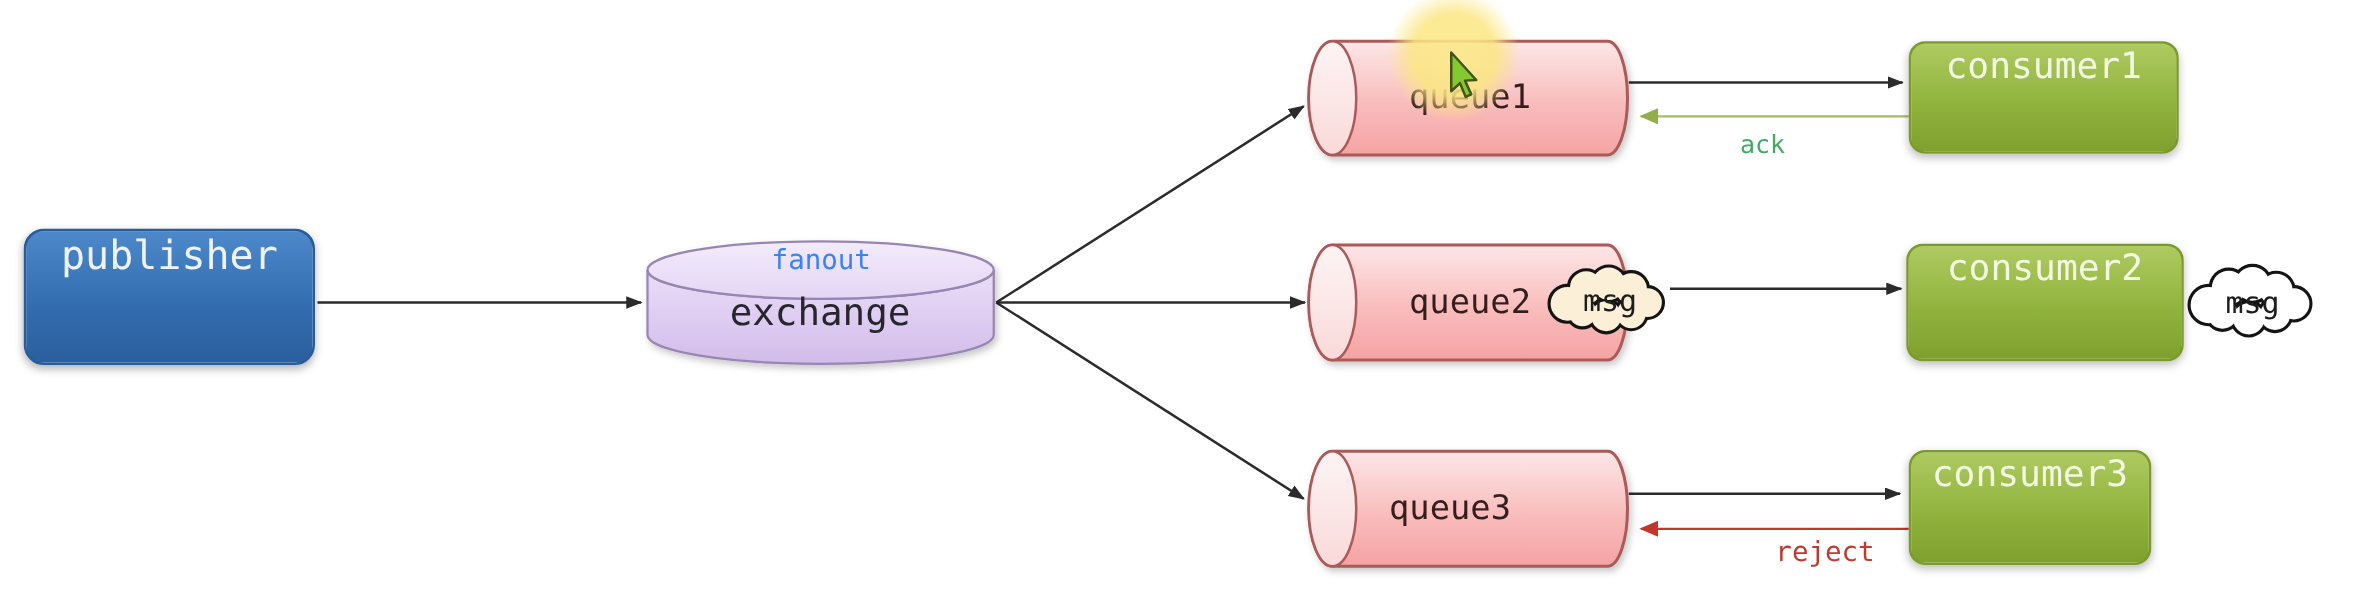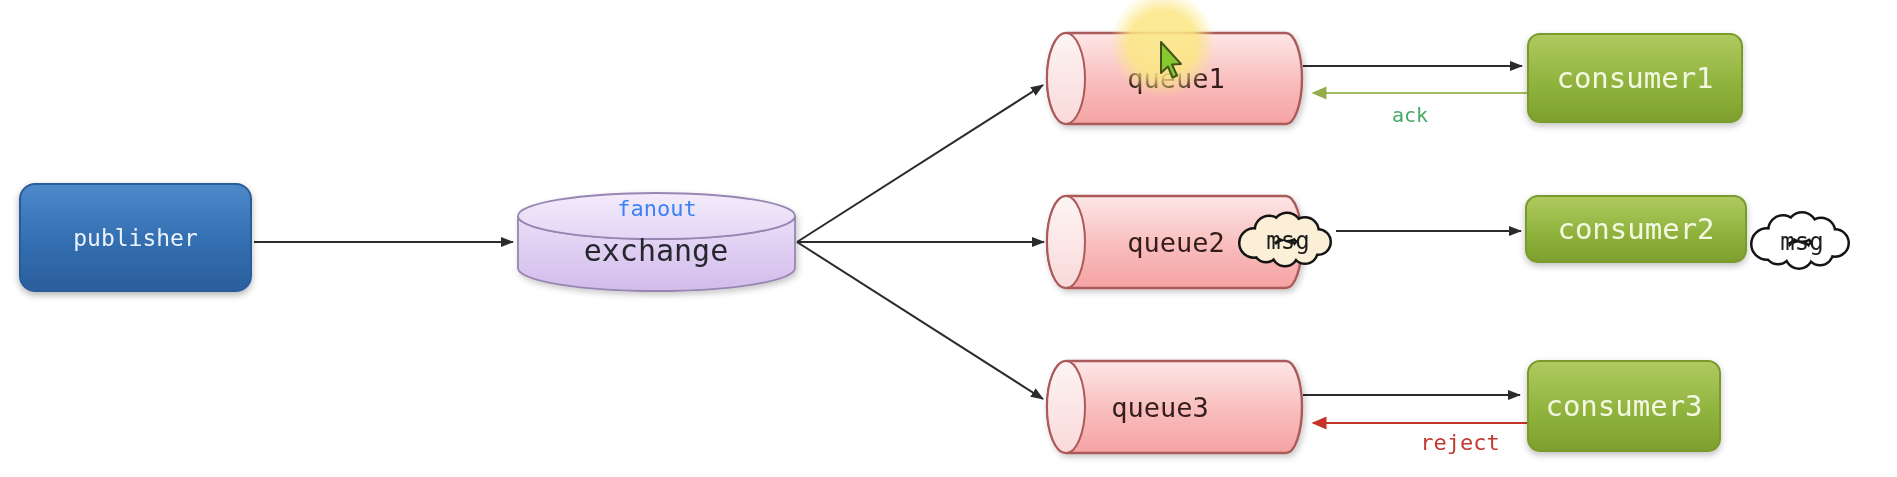--- a/index.html
+++ b/index.html
@@ -3,37 +3,37 @@
 <meta charset="utf-8">
 <style>
   html,body{margin:0;padding:0;background:#fff}
   .stage{
     position:relative;width:1897px;height:477px;background:#ffffff;overflow:hidden;
     font-family:"DejaVu Sans Mono",monospace;
   }
   svg.layer{position:absolute;left:0;top:0}
   svg.overlay{pointer-events:none}
   .box{
-    position:absolute;display:flex;align-items:center;justify-content:center;
+    position:absolute;display:flex;align-items:flex-start;justify-content:center;
     box-sizing:border-box;white-space:nowrap;
   }
   .publisher{
     left:19px;top:183px;width:233px;height:109px;border-radius:16px;
     background:linear-gradient(180deg,#4c88ca 0%,#336eb0 55%,#2b5f9e 100%);
     border:2px solid #2a5c99;box-shadow:0 3px 7px rgba(0,0,0,.30);
-    color:#ecf3fc;font-size:23px;
+    color:#ecf3fc;font-size:32px;
   }
   .consumer{
     border-radius:13px;
     background:linear-gradient(180deg,#aeca60 0%,#8fb23c 58%,#7fa02e 100%);
     border:2px solid #7b9a2c;box-shadow:0 3px 7px rgba(0,0,0,.25);
     color:#f3f8e2;font-size:29px;
   }
   .c1{left:1527px;top:33px;width:216px;height:90px}
-  .c2{left:1525px;top:195px;width:222px;height:68px}
+  .c2{left:1525px;top:195px;width:222px;height:94px}
   .c3{left:1527px;top:360px;width:194px;height:92px}
   .label{position:absolute;transform:translate(-50%,-50%);white-space:nowrap;line-height:1}
   .lbl-fanout{left:657px;top:209px;font-size:22px;color:#3b82f6}
   .lbl-exchange{left:656px;top:251px;font-size:30px;color:#26262e}
   .lbl-queue{font-size:27px;color:#351d1d}
   .lbl-q1{left:1176px;top:78px}
   .lbl-q2{left:1176px;top:242px}
   .lbl-q3{left:1160px;top:407px}
   .lbl-ack{left:1410px;top:115px;font-size:20px;color:#43a964}
   .lbl-reject{left:1460px;top:443px;font-size:22px;color:#bf3a30}

